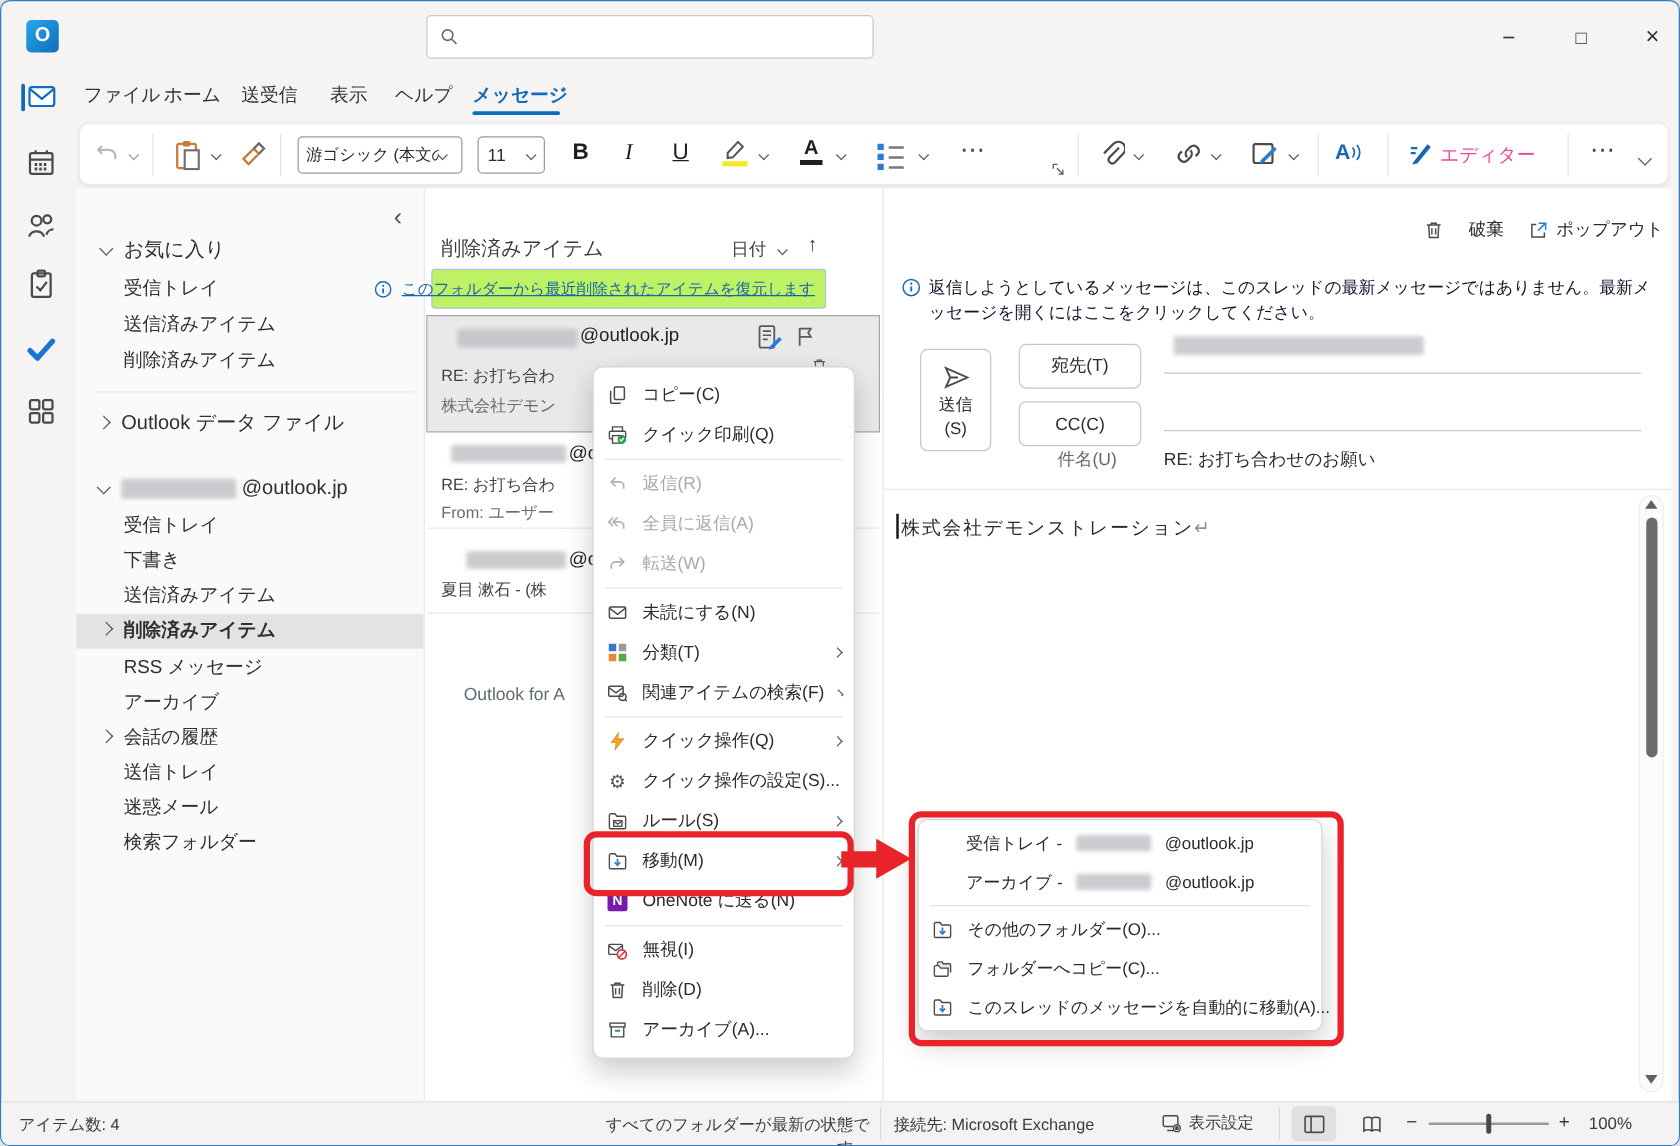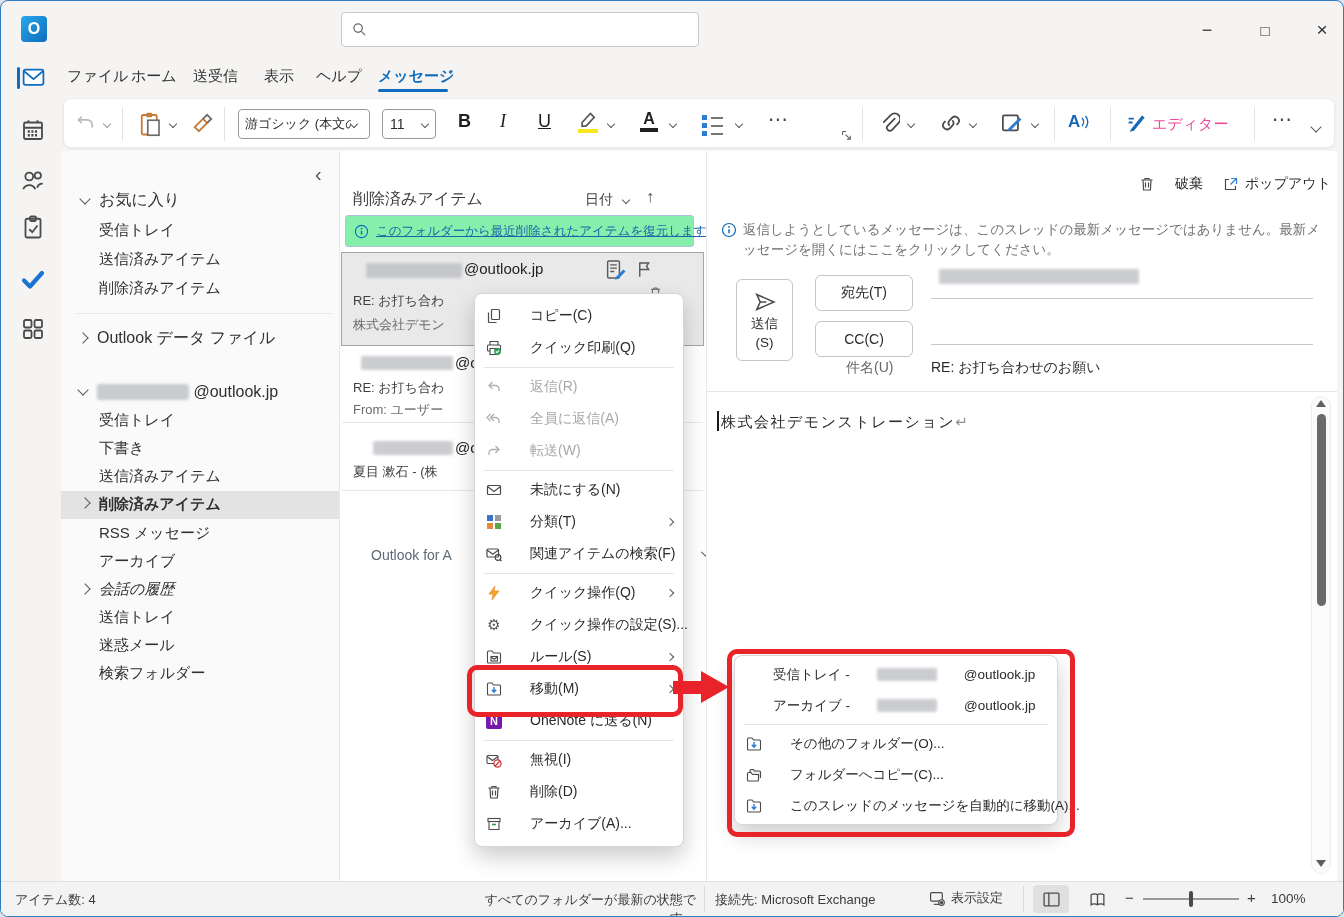--- a/index.html
+++ b/index.html
@@ -6,21 +6,21 @@
   #stage{position:relative;width:1344px;height:917px;font-family:"Liberation Sans","DejaVu Sans",sans-serif;color:#2b2b2b;overflow:hidden;}
   .win{position:absolute;inset:0;border:1.5px solid #2e7cc2;border-radius:8px;background:#f5f4f3;overflow:hidden;box-sizing:border-box;}
   .ab{position:absolute;}
   .vsep{position:absolute;width:1px;background:#e3e3e3;}
   .cv{display:inline-block;width:7px;height:7px;border-right:1.4px solid #5a5a5a;border-bottom:1.4px solid #5a5a5a;transform:rotate(45deg);}
   .cv.r{transform:rotate(-45deg);}
   .cv.sm{width:5px;height:5px;}
   .cv.gray{border-color:#9a9a9a;}
   .redact{display:inline-block;background:#b9bcc0;border-radius:2px;filter:blur(1.5px);opacity:.75;}
   .btn{box-sizing:border-box;border:1px solid #c8c6c4;border-radius:6px;background:#fff;display:flex;align-items:center;justify-content:center;margin-top:16px;}
-  .mi{display:flex;align-items:center;height:32px;padding:0 10px 0 10px;gap:27px;font-size:14px;color:#2a2a2a;}
+  .mi{display:flex;align-items:center;height:32px;padding:0 10px 0 10px;gap:11px;font-size:14px;color:#2a2a2a;}
   .mi .lb{white-space:nowrap;}
   .mi .ar{margin-left:auto;}
   .mi.dis{color:#a8a8a8;}
   .msep{height:1px;background:#e4e4e4;margin:3px 9px;}
   .menu{background:#fff;border:1px solid #d6d6d6;border-radius:8px;box-shadow:0 10px 22px rgba(0,0,0,.20);box-sizing:border-box;}
   .ic{display:inline-flex;width:18px;justify-content:center;flex:0 0 18px;}
   .fold{font-size:15px;color:#2f2f2f;white-space:nowrap;}
   .onen{width:16px;height:16px;background:#7719aa;color:#fff;font-size:11px;font-weight:bold;display:flex;align-items:center;justify-content:center;border-radius:2px;}
   .redbox{position:absolute;border:5px solid #e8242a;border-radius:10px;z-index:60;pointer-events:none;}
   svg{display:block;}
@@ -228,32 +228,32 @@
   </div>
   <div class="ab fold" style="left:98px;top:410px;">受信トレイ</div>
   <div class="ab fold" style="left:98px;top:438px;">下書き</div>
   <div class="ab fold" style="left:98px;top:466px;">送信済みアイテム</div>
   <div class="ab" style="left:60px;top:490px;width:278px;height:28px;background:#e3e3e3;"></div>
   <i class="cv r ab" style="left:80px;top:498px;"></i>
   <div class="ab fold" style="left:98px;top:494px;font-weight:bold;">削除済みアイテム</div>
   <div class="ab fold" style="left:98px;top:523px;">RSS メッセージ</div>
   <div class="ab fold" style="left:98px;top:551px;">アーカイブ</div>
   <i class="cv r ab" style="left:80px;top:584px;"></i>
-  <div class="ab fold" style="left:98px;top:579px;font-style:italic;">会話の履歴</div>
+  <div class="ab fold" style="left:98px;top:579px;">会話の履歴</div>
   <div class="ab fold" style="left:98px;top:607px;">送信トレイ</div>
   <div class="ab fold" style="left:98px;top:635px;">迷惑メール</div>
   <div class="ab fold" style="left:98px;top:663px;">検索フォルダー</div>
 
   <div class="ab" style="left:338px;top:150px;width:367px;height:730px;background:#fff;border-left:1px solid #e8e8e8;box-sizing:border-box;"></div>
   <div class="ab" style="left:352px;top:188px;font-size:16px;color:#3b3b3b;">削除済みアイテム</div>
   <div class="ab" style="left:584px;top:190px;font-size:14px;color:#444;">日付</div>
   <i class="cv sm ab" style="left:622px;top:196px;"></i>
   <div class="ab" style="left:645px;top:187px;font-size:16px;color:#444;">↑</div>
 
-  <div class="ab" style="left:344px;top:214px;width:349px;height:32px;border:1px solid #abc4dd;border-radius:3px;background:#86efac;display:flex;align-items:center;padding:0 8px;gap:7px;box-sizing:border-box;">
+  <div class="ab" style="left:344px;top:214px;width:316px;height:32px;border:1px solid #abc4dd;border-radius:3px;background:#bef264;display:flex;align-items:center;padding:0 8px;gap:7px;box-sizing:border-box;justify-content:flex-end;">
     <span>
           <svg width="15" height="15" viewBox="0 0 16 16" fill="none">
             <circle cx="8" cy="8" r="6.5" stroke="#0f6cbd" stroke-width="1.2"></circle>
             <path d="M8 7.2 v4" stroke="#0f6cbd" stroke-width="1.5"></path>
             <circle cx="8" cy="4.9" r="0.9" fill="#0f6cbd"></circle>
           </svg>
         </span>
     <span style="font-size:12.5px;color:#1a66a8;text-decoration:underline;white-space:nowrap;">このフォルダーから最近削除されたアイテムを復元します</span>
   </div>
 
@@ -313,21 +313,21 @@
     <span style="font-size:14px;color:#2b2b2b;">ポップアウト</span>
   </div>
 
   <span class="ab" style="left:720px;top:221px;">
         <svg width="16" height="16" viewBox="0 0 16 16" fill="none">
           <circle cx="8" cy="8" r="6.5" stroke="#0f6cbd" stroke-width="1.2"></circle>
           <path d="M8 7.2 v4" stroke="#0f6cbd" stroke-width="1.5"></path>
           <circle cx="8" cy="4.9" r="0.9" fill="#0f6cbd"></circle>
         </svg>
       </span>
-  <div class="ab" style="left:742px;top:219px;width:578px;font-size:13.5px;line-height:19.5px;color:#737373;">返信しようとしているメッセージは、このスレッドの最新メッセージではありません。最新メッセージを開くにはここをクリックしてください。</div>
+  <div class="ab" style="left:742px;top:219px;width:578px;font-size:13.5px;line-height:19.5px;color:#0f172a;">返信しようとしているメッセージは、このスレッドの最新メッセージではありません。最新メッセージを開くにはここをクリックしてください。</div>
 
   <div class="ab btn" style="left:735px;top:262px;width:57px;height:82px;flex-direction:column;gap:2px;">
     <svg width="24" height="22" viewBox="0 0 16 16" fill="none" stroke="#4a4a4a" stroke-width="1.1">
           <path d="M2 13.5 L14.5 8 2 2.5 4.5 8 z M4.5 8 H9"></path>
         </svg>
     <span style="font-size:13.5px;color:#2b2b2b;">送信</span>
     <span style="font-size:13.5px;color:#2b2b2b;">(S)</span>
   </div>
 
   <div class="ab btn" style="left:814px;top:258px;width:98px;height:36px;font-size:14px;">

